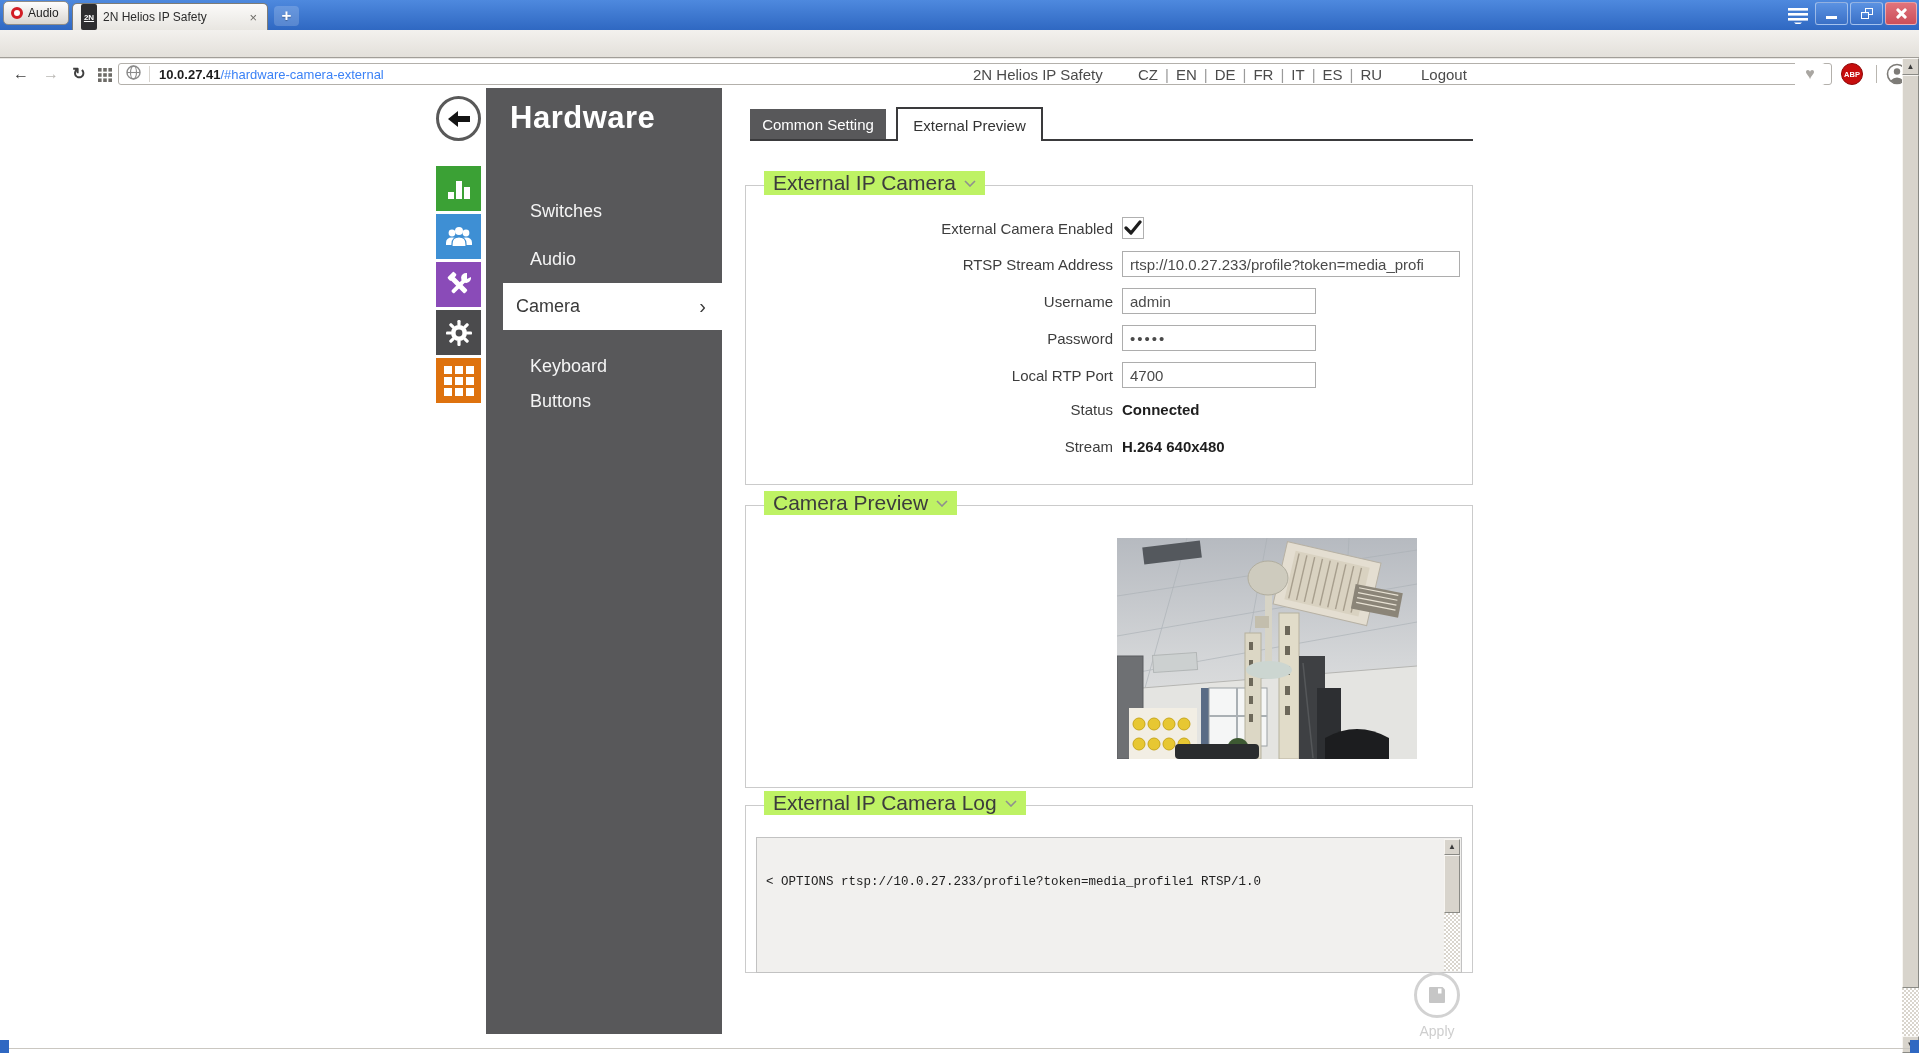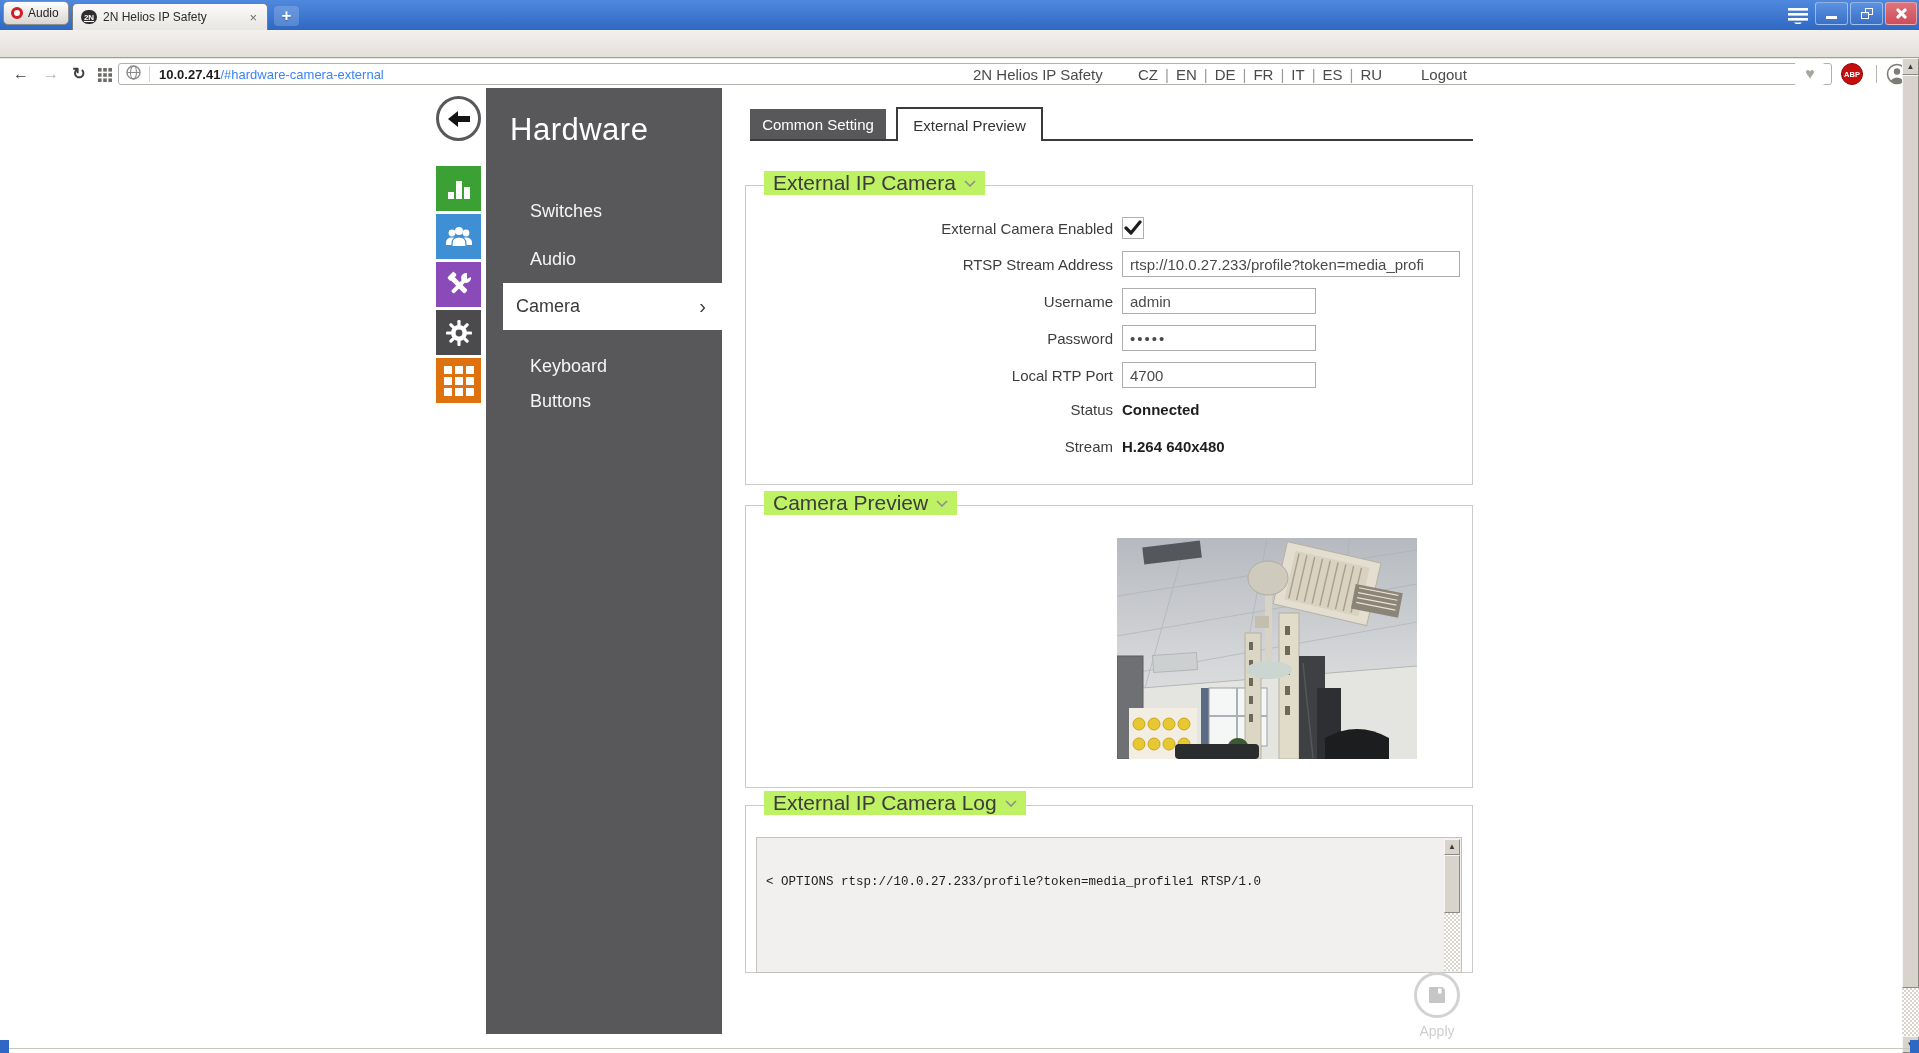--- a/index.html
+++ b/index.html
@@ -13,21 +13,21 @@
   .titlebar{position:absolute;left:0;top:0;width:1919px;height:30px;
     background:linear-gradient(var(--titlebar-top),var(--titlebar-bottom));
     border-bottom:1px solid #285caf;}
   .opera-btn{position:absolute;left:3px;top:1px;width:66px;height:24px;border-radius:5px;
     background:linear-gradient(#fefefe,#d9d6d1);border:1px solid #8f8d88;box-sizing:border-box;
     display:flex;align-items:center;gap:5px;padding:0 7px;font-size:12px;color:#222;}
   .o-ring{width:12px;height:12px;border-radius:50%;border:3.5px solid #d21d24;box-sizing:border-box;background:#fff;}
   .tab{position:absolute;left:72px;top:3px;width:196px;height:27px;border-radius:5px 5px 0 0;
     background:linear-gradient(#fbfaf9,#e8e6e1);border:1px solid #7e7c76;border-bottom:none;box-sizing:border-box;
     display:flex;align-items:center;gap:6px;padding:0 8px;}
-  .favicon{width:16px;height:14px;border-radius:7px;background:#2e2e30;color:#fff;
+  .favicon{width:16px;height:26px;border-radius:2px;background:#2e2e30;color:#fff;
     font-size:8px;font-weight:bold;display:flex;align-items:center;justify-content:center;flex:0 0 auto;text-decoration:underline;}
   .tab-title{font-size:12px;color:#2c2c2c;white-space:nowrap;overflow:hidden;flex:1;}
   .tab-close{font-size:13px;color:#6e6c68;padding:0 2px;cursor:default;}
   .newtab{position:absolute;left:274px;top:6px;width:25px;height:20px;border-radius:4px;
     background:rgba(255,255,255,.18);color:#fff;font-size:17px;font-weight:bold;line-height:19px;text-align:center;
     text-shadow:0 1px 1px rgba(0,0,0,.3);}
   .menu-btn{position:absolute;left:1786px;top:8px;width:28px;height:16px;}
   .winbtn{position:absolute;top:2px;width:33px;height:23px;border-radius:3px;box-sizing:border-box;
     border:1px solid rgba(255,255,255,.45);display:flex;align-items:center;justify-content:center;}
   .winbtn.min{left:1815px;background:linear-gradient(#5b92e2,#3a70c6);}
@@ -63,21 +63,21 @@
 
   
   .page-top-line{position:absolute;left:0;top:58px;width:1902px;height:1px;background:#e9e7e3;}
   .hdr-text{position:absolute;top:66px;font-size:15px;color:#4b4b4b;white-space:nowrap;}
   .langs{display:flex;gap:7px;}
   .lang{cursor:pointer;}
   .lang-sep{color:#9a9a9a;}
 
   
   .sidebar{position:absolute;left:486px;top:88px;width:236px;height:946px;background:var(--sidebar-dark);}
-  .sb-title{position:absolute;left:24px;top:12px;font-size:31px;font-weight:400;color:#fff;letter-spacing:.5px;margin-top:12px;}
+  .sb-title{position:absolute;left:24px;top:12px;font-size:31px;font-weight:700;color:#fff;letter-spacing:.5px;}
   .sb-item{position:absolute;left:0;right:0;height:47px;line-height:47px;padding-left:44px;
     font-size:18px;font-weight:300;color:#f4f4f4;cursor:pointer;}
   .sb-item.sel{left:17px;padding-left:13px;background:#fff;color:#3a3a3a;}
   .sb-item .chev{float:right;margin-right:16px;font-size:20px;color:#3a3a3a;}
   .backbtn{position:absolute;left:436px;top:96px;width:45px;height:45px;border-radius:50%;
     background:#fff;border:3px solid #595959;box-sizing:border-box;display:flex;align-items:center;justify-content:center;}
   .tile{position:absolute;left:436px;width:45px;height:45px;display:flex;align-items:center;justify-content:center;}
   .t-status{top:166px;background:var(--tile-green);}
   .t-directory{top:214px;background:var(--tile-blue);}
   .t-hardware{top:262px;background:var(--tile-purple);}

